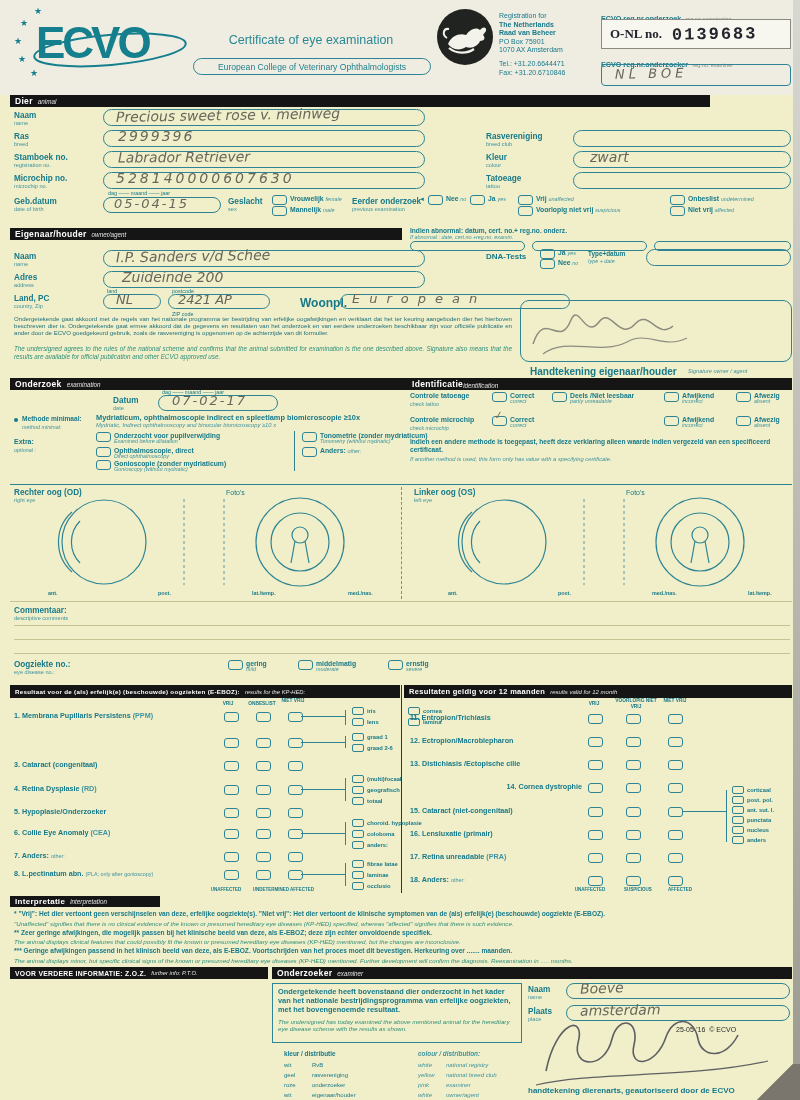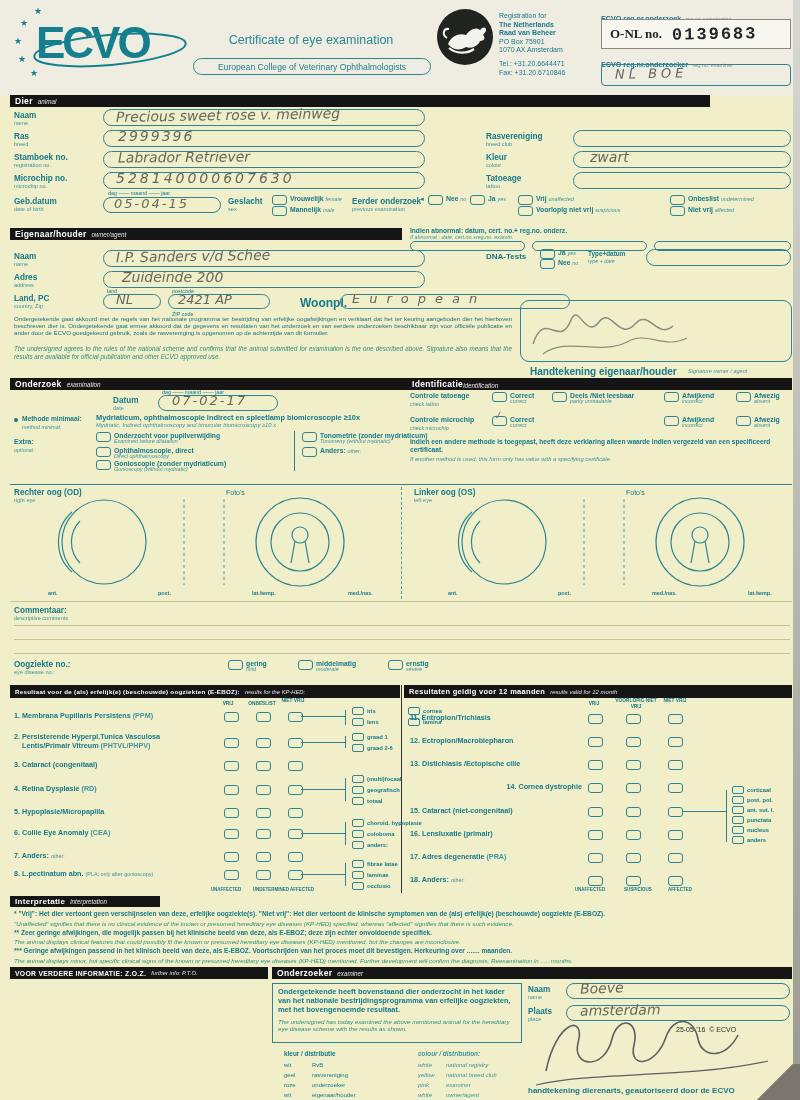--- a/index.html
+++ b/index.html
@@ -409,21 +409,20 @@
     </div>
   <div class="sck" style="left:408px;top:707px;">
       <span class="scb"></span>
       <span class="t">cornea</span>
     </div>
   <div class="sck" style="left:408px;top:718px;">
       <span class="scb"></span>
       <span class="t">lamina</span>
     </div>
 
-  <div class="rlab" style="left:14px;top:733px;width:208px;"><span>2.</span> <span>Persisterende Hyperpl.Tunica Vasculosa</span><br><span style="margin-left:8px;">Lentis/Primair Vitreum</span> <span class="abbr">(PHTVL/PHPV)</span></div>
   <span class="cb abs" style="left:224px;top:738px;"></span>
     <span class="cb abs" style="left:256px;top:738px;"></span>
     <span class="cb abs" style="left:288px;top:738px;"></span>
   <div class="hline" style="left:301px;top:742px;width:44px;"></div>
     <div class="vline" style="left:345px;top:736px;height:12px;"></div>
   <div class="sck" style="left:352px;top:733px;">
       <span class="scb"></span>
       <span class="t">graad 1</span>
     </div>
   <div class="sck" style="left:352px;top:744px;">
@@ -448,21 +447,21 @@
     </div>
   <div class="sck" style="left:352px;top:786px;">
       <span class="scb"></span>
       <span class="t">geografisch</span>
     </div>
   <div class="sck" style="left:352px;top:797px;">
       <span class="scb"></span>
       <span class="t">totaal</span>
     </div>
 
-  <div class="rlab" style="left:14px;top:808px;width:208px;"><span>5.</span> <span>Hypoplasie/Micropapilla</span></div>
+  <div class="rlab" style="left:14px;top:808px;width:208px;"><span>5.</span> <span>Hypoplasie/Onderzoeker</span></div>
   <span class="cb abs" style="left:224px;top:808px;"></span>
     <span class="cb abs" style="left:256px;top:808px;"></span>
     <span class="cb abs" style="left:288px;top:808px;"></span>
 
   <div class="rlab" style="left:14px;top:829px;width:208px;"><span>6.</span> <span>Collie Eye Anomaly</span> <span class="abbr">(CEA)</span></div>
   <span class="cb abs" style="left:224px;top:829px;"></span>
     <span class="cb abs" style="left:256px;top:829px;"></span>
     <span class="cb abs" style="left:288px;top:829px;"></span>
   <div class="hline" style="left:301px;top:833px;width:44px;"></div>
     <div class="vline" style="left:345px;top:822px;height:23px;"></div>
@@ -560,21 +559,21 @@
   <div class="sck" style="left:732px;top:836px;">
       <span class="scb"></span>
       <span class="t">anders</span>
     </div>
 
   <div class="rlab" style="left:410px;top:830px;width:172px;"><span>16.</span> <span>Lensluxatie (primair)</span></div>
   <span class="cb abs" style="left:588px;top:830px;"></span>
     <span class="cb abs" style="left:626px;top:830px;"></span>
     <span class="cb abs" style="left:668px;top:830px;"></span>
 
-  <div class="rlab" style="left:410px;top:853px;width:172px;"><span>17.</span> <span>Adres degeneratie</span> <span class="abbr">(PRA)</span></div>
+  <div class="rlab" style="left:410px;top:853px;width:172px;"><span>17.</span> <span>Retina unreadable</span> <span class="abbr">(PRA)</span></div>
   <span class="cb abs" style="left:588px;top:853px;"></span>
     <span class="cb abs" style="left:626px;top:853px;"></span>
     <span class="cb abs" style="left:668px;top:853px;"></span>
 
   <div class="rlab" style="left:410px;top:876px;width:172px;"><span>18.</span> <span>Anders:</span> <span class="sm">other:</span></div>
   <span class="cb abs" style="left:588px;top:876px;"></span>
     <span class="cb abs" style="left:626px;top:876px;"></span>
     <span class="cb abs" style="left:668px;top:876px;"></span>
 
   <div class="foothead" style="left:566px;top:887px;width:48px;">UNAFFECTED</div>

